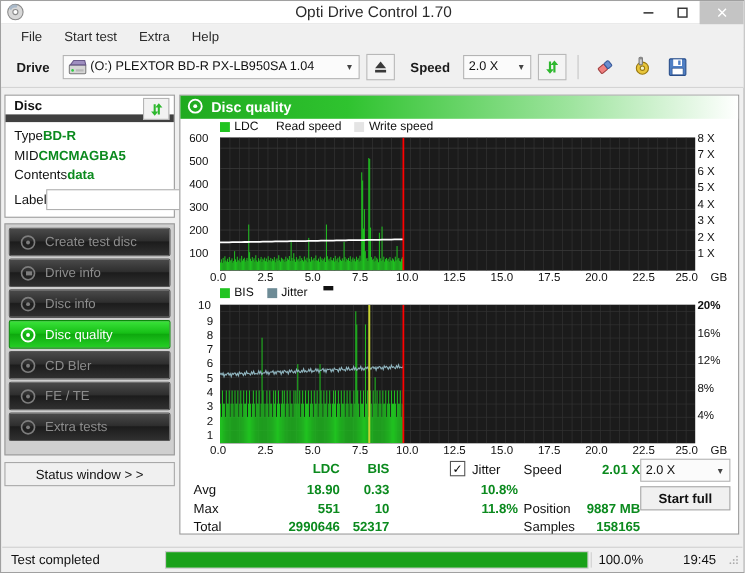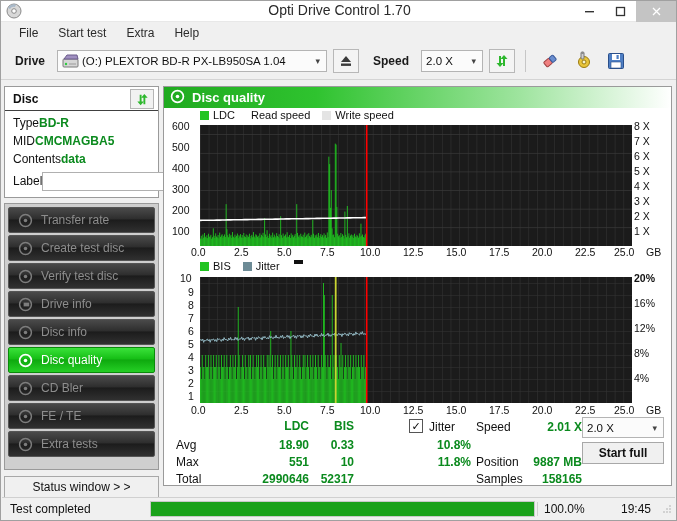--- a/index.html
+++ b/index.html
@@ -78,21 +78,21 @@
   
   .body-area { position:absolute; left:0; top:80px; width:675px; height:410px; }
 
   
   .sidebar { position:absolute; left:3px; top:5px; width:155px; }
   .disc-panel {
     background:#ffffff; border:1px solid #9a9a9a; width:155px;
   }
   .disc-head {
     height:24px; display:flex; align-items:center; padding:0 4px 0 8px;
-    border-bottom:1px solid #404040; position:relative;
+    border-bottom:7px solid #404040; position:relative;
   }
   .disc-head .t { font-weight:bold; font-size:12px; color:#111; }
   .refresh-sm {
     position:absolute; right:4px; top:2px; width:24px; height:20px;
     background:#f2f2f2; border:1px solid #b5b5b5;
     display:flex; align-items:center; justify-content:center;
   }
   .disc-rows { padding:3px 6px 4px 8px; }
   .drow { display:flex; align-items:center; height:18px; }
   .dk { font-size:12px; color:#111; }
@@ -324,39 +324,21 @@
       </div>
 
       <div class="navlist">
         <div class="navbtn">
           <span class="ico">
             <svg width="15" height="15" viewBox="0 0 16 16">
                 <circle cx="8" cy="8" r="6.3" fill="none" stroke="#7d7d7d" stroke-width="1.6"></circle>
                 <circle cx="8" cy="8" r="1.9" fill="#7d7d7d"></circle>
               </svg>
           </span>
-          <span>Transfer rate</span>
-        </div>
-        <div class="navbtn">
-          <span class="ico">
-            <svg width="15" height="15" viewBox="0 0 16 16">
-                <circle cx="8" cy="8" r="6.3" fill="none" stroke="#7d7d7d" stroke-width="1.6"></circle>
-                <circle cx="8" cy="8" r="1.9" fill="#7d7d7d"></circle>
-              </svg>
-          </span>
           <span>Create test disc</span>
-        </div>
-        <div class="navbtn">
-          <span class="ico">
-            <svg width="15" height="15" viewBox="0 0 16 16">
-                <circle cx="8" cy="8" r="6.3" fill="none" stroke="#7d7d7d" stroke-width="1.6"></circle>
-                <circle cx="8" cy="8" r="1.9" fill="#7d7d7d"></circle>
-              </svg>
-          </span>
-          <span>Verify test disc</span>
         </div>
         <div class="navbtn">
           <span class="ico">
             <svg width="15" height="15" viewBox="0 0 16 16">
                 <circle cx="8" cy="8" r="6.3" fill="none" stroke="#7d7d7d" stroke-width="1.6"></circle>
                 <rect x="6" y="6" width="6" height="4" fill="#7d7d7d"></rect>
               </svg>
           </span>
           <span>Drive info</span>
         </div>

